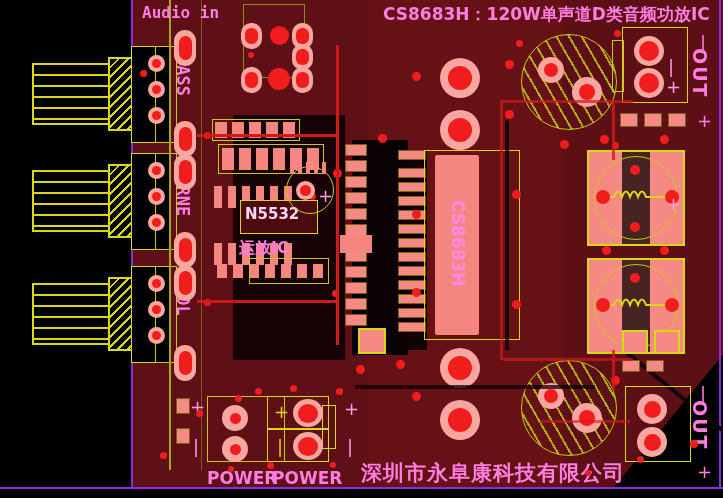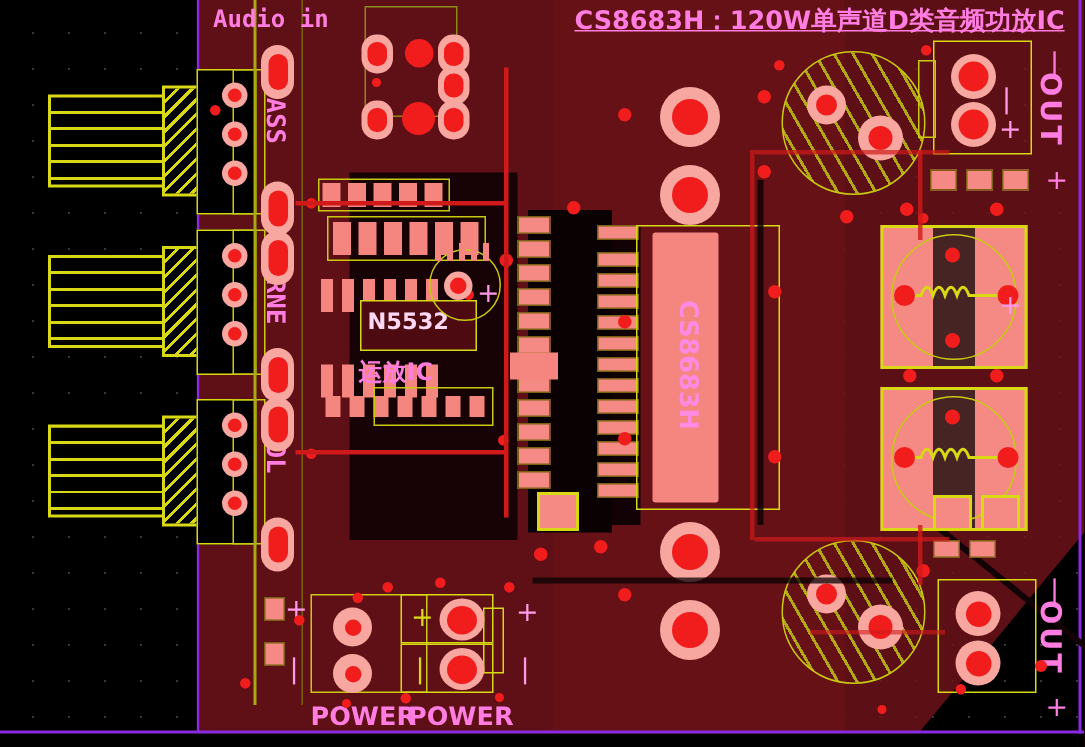--- a/index.html
+++ b/index.html
@@ -177,21 +177,21 @@
       </div>
     <div class="thpad" style="left:292px;top:67px;width:21px;height:26px;border-radius:10px;">
         <i style="width:13px;height:16px;border-radius:6px;"></i>
       </div>
     <div class="via" style="left:270px;top:26px;width:19px;height:19px;"></div>
     <div class="via" style="left:268px;top:68px;width:22px;height:22px;"></div>
     <div class="via" style="left:248px;top:52px;width:6px;height:6px;"></div>
   </div>
   <div class="txt mono" style="left:142px;top:5px;font-size:16px;font-weight:bold;">Audio in</div>
 
-  <div class="txt title" style="left:383px;top:6px;text-decoration:underline;">CS8683H：120W单声道D类音频功放IC</div>
+  <div class="txt title" style="left:383px;top:6px;">CS8683H：120W单声道D类音频功放IC</div>
 
   <div>
 
     <div class="padsalmon" style="left:215px;top:122px;width:12px;height:16px;"></div>
     <div class="padsalmon" style="left:232px;top:122px;width:12px;height:16px;"></div>
     <div class="padsalmon" style="left:249px;top:122px;width:12px;height:16px;"></div>
     <div class="padsalmon" style="left:266px;top:122px;width:12px;height:16px;"></div>
     <div class="padsalmon" style="left:283px;top:122px;width:12px;height:16px;"></div>
     <div class="silkthin" style="left:212px;top:119px;width:88px;height:22px;"></div>
 
@@ -398,20 +398,21 @@
     <div class="thpad" style="left:293px;top:432px;width:30px;height:28px;">
         <i style="width:20px;height:19px;"></i>
       </div>
     <div class="plusmark" style="left:274px;top:403px;color:#d8d814;">+</div>
     <div class="plusmark" style="left:277px;top:438px;color:#d8d814;">|</div>
     <div class="plusmark" style="left:344px;top:400px;">+</div>
     <div class="plusmark" style="left:347px;top:438px;">|</div>
   </div>
   <div class="txt" style="left:272px;top:470px;font-size:17px;font-weight:bold;">POWER</div>
 
+  <div class="txt company" style="left:361px;top:463px;">深圳市永阜康科技有限公司</div>
 
   <div>
     <div class="via" style="left:140px;top:70px;width:7px;height:7px;"></div>
     <div class="via" style="left:204px;top:132px;width:7px;height:7px;"></div>
     <div class="via" style="left:204px;top:299px;width:7px;height:7px;"></div>
     <div class="via" style="left:332px;top:290px;width:7px;height:7px;"></div>
     <div class="via" style="left:333px;top:169px;width:9px;height:9px;"></div>
     <div class="via" style="left:378px;top:134px;width:9px;height:9px;"></div>
     <div class="via" style="left:356px;top:365px;width:9px;height:9px;"></div>
     <div class="via" style="left:396px;top:360px;width:9px;height:9px;"></div>

